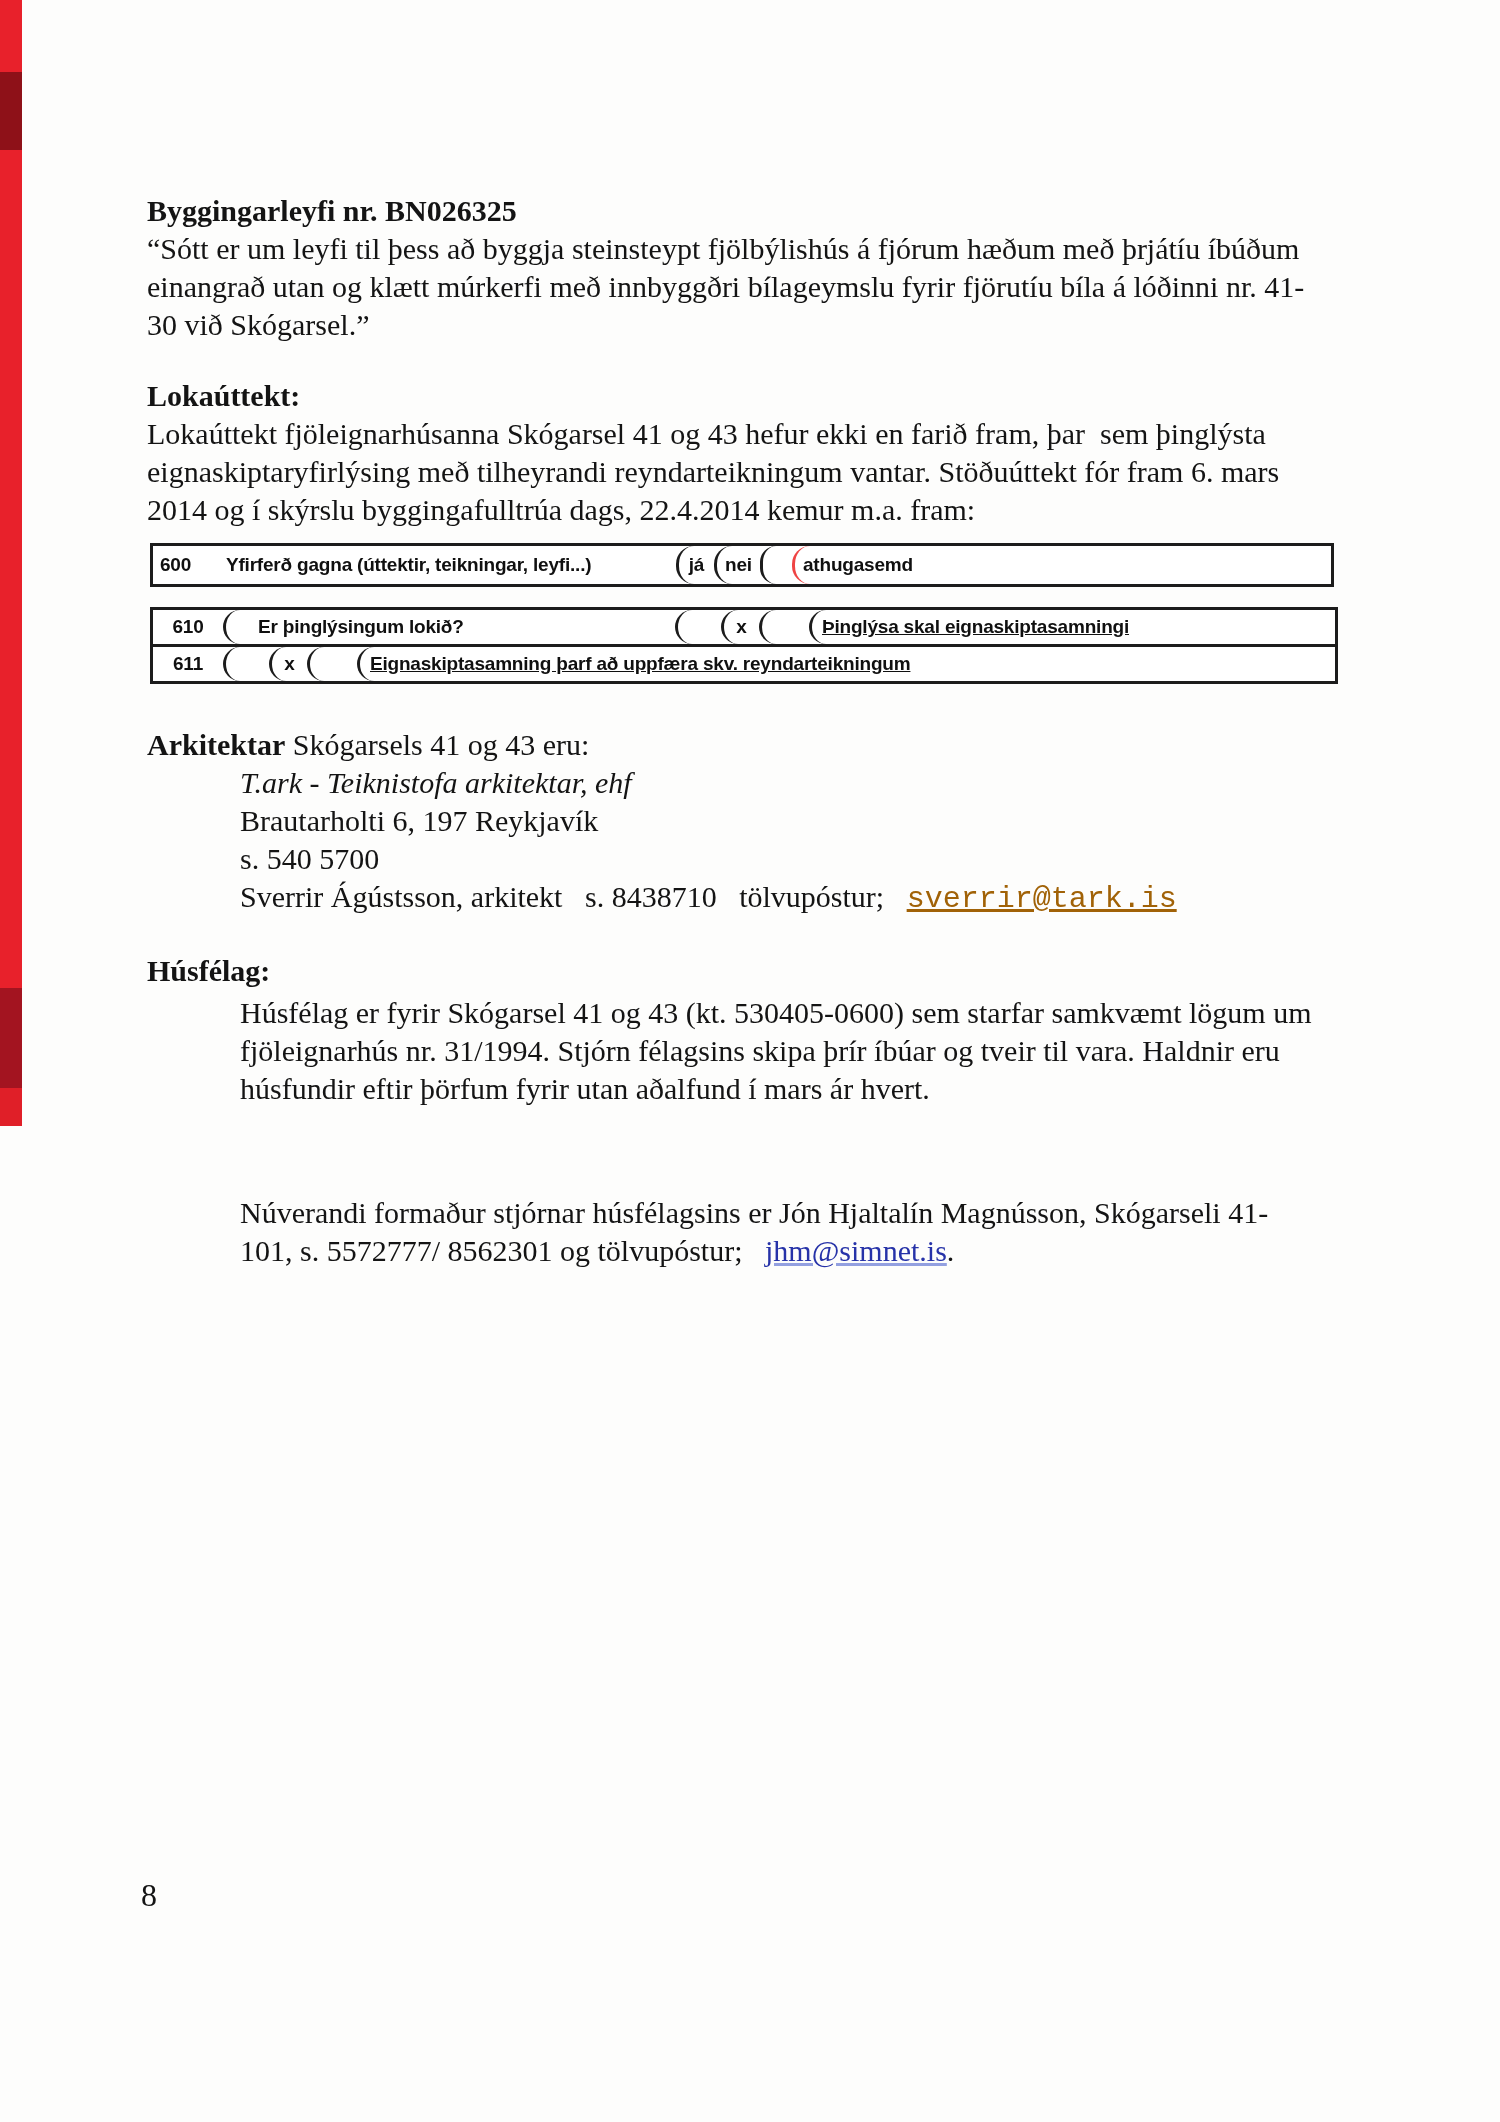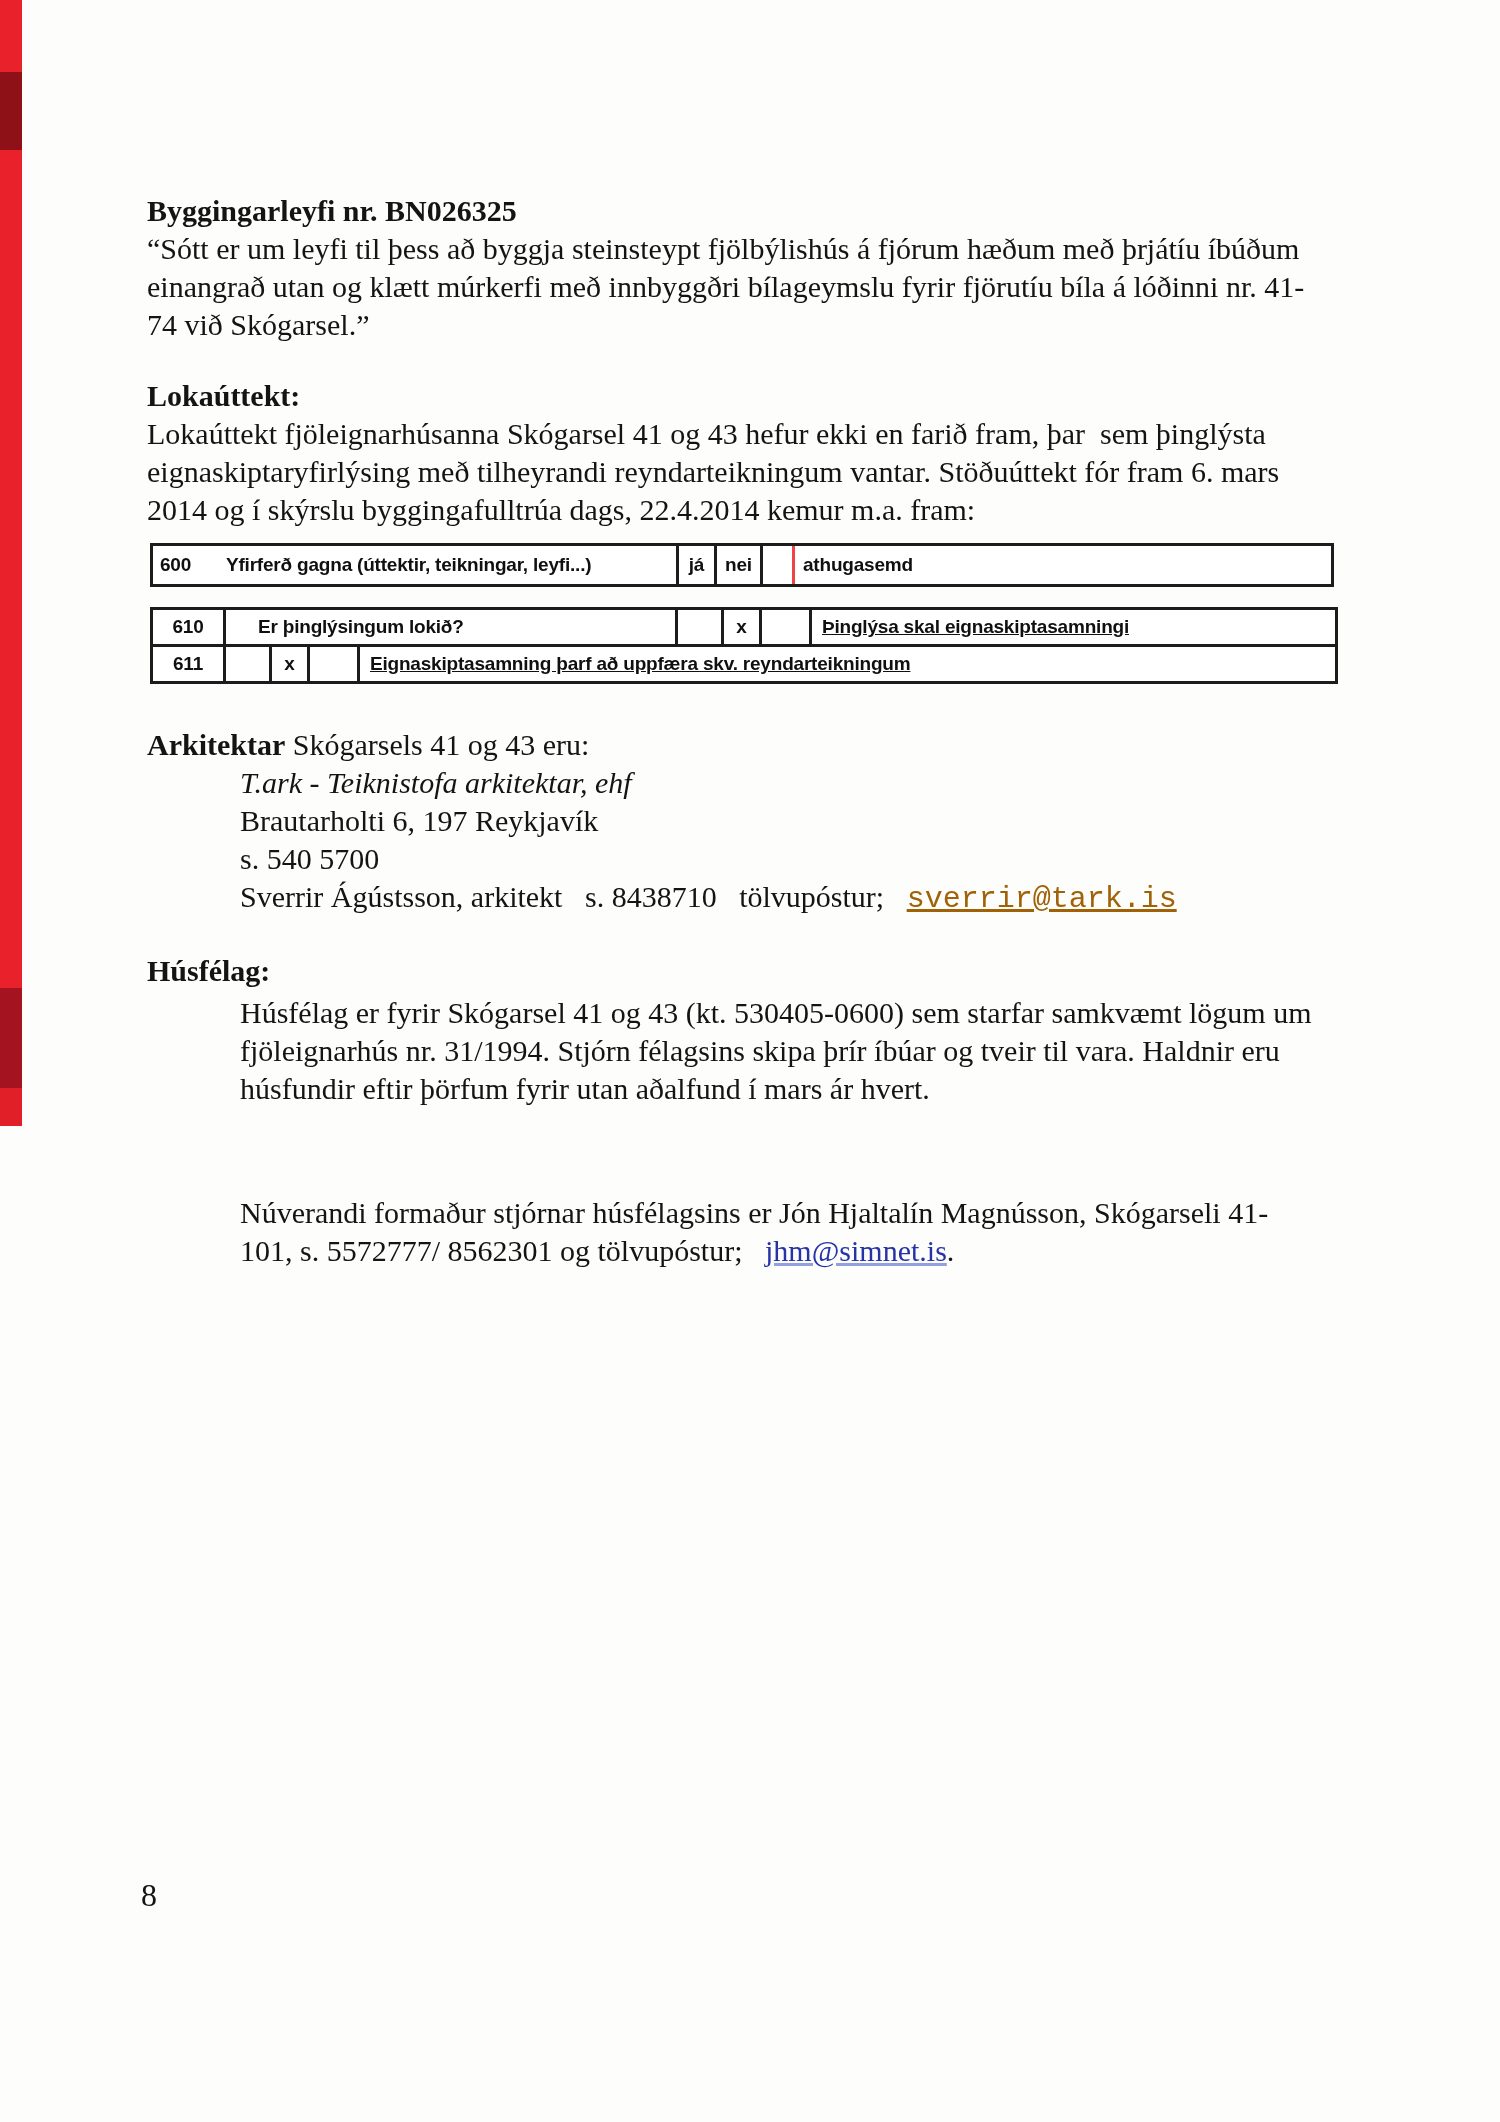--- a/index.html
+++ b/index.html
@@ -24,21 +24,21 @@
   .email-black { color:#a16207; text-decoration:underline;font-family:Liberation Mono, monospace; }
   .email-blue  { color:#2632a8; text-decoration:underline; text-decoration-color:#93a0e0; }
 
   
   .tbl {
     position:absolute; box-sizing:border-box; background:#fff;
     border:3px solid #1c1c1c;
     font-family:"Liberation Sans", sans-serif; font-weight:700;
     font-size:19px; color:#101010; letter-spacing:-0.2px;
   }
-  .tbl .cell { box-sizing:border-box; display:flex; align-items:center; overflow:hidden; }
+  .tbl .cell { box-sizing:border-box; display:flex; align-items:center; overflow:hidden;border-radius:18px; }
   .tbl1 { left:150px; top:543px; width:1184px; height:44px; display:flex; }
   .tbl1 .c-main { flex:0 0 523px; }
   .tbl1 .code  { padding-left:7px; width:66px; }
   .tbl1 .c-ja  { flex:0 0 38px; justify-content:center; border-left:3px solid #1c1c1c; }
   .tbl1 .c-nei { flex:0 0 46px; justify-content:center; border-left:3px solid #1c1c1c; }
   .tbl1 .c-gap { flex:0 0 32px; border-left:3px solid #1c1c1c; }
   .tbl1 .c-ath { flex:1 1 auto; padding-left:8px; border-left:3px solid #ef4444; }
 
   .tbl2 { left:150px; top:607px; width:1188px; }
   .tbl2 .row { display:flex; height:34px; }
@@ -56,21 +56,21 @@
 <body>
 
 <div class="page">
 
   <div class="red-stripe"></div>
 
   <div class="block" style="left:147px; top:192px;">
     <div class="line b">Byggingarleyfi nr. BN026325</div>
     <div class="line">“Sótt er um leyfi til þess að byggja steinsteypt fjölbýlishús á fjórum hæðum með þrjátíu íbúðum</div>
     <div class="line">einangrað utan og klætt múrkerfi með innbyggðri bílageymslu fyrir fjörutíu bíla á lóðinni nr. 41-</div>
-    <div class="line">74 við Skógarsel.”</div>
+    <div class="line">30 við Skógarsel.”</div>
   </div>
 
   <div class="block" style="left:147px; top:377px;">
     <div class="line b">Lokaúttekt:</div>
     <div class="line">Lokaúttekt fjöleignarhúsanna Skógarsel 41 og 43 hefur ekki en farið fram, þar  sem þinglýsta</div>
     <div class="line">eignaskiptaryfirlýsing með tilheyrandi reyndarteikningum vantar. Stöðuúttekt fór fram 6. mars</div>
     <div class="line">2014 og í skýrslu byggingafulltrúa dags, 22.4.2014 kemur m.a. fram:</div>
   </div>
 
   <div class="tbl tbl1">

